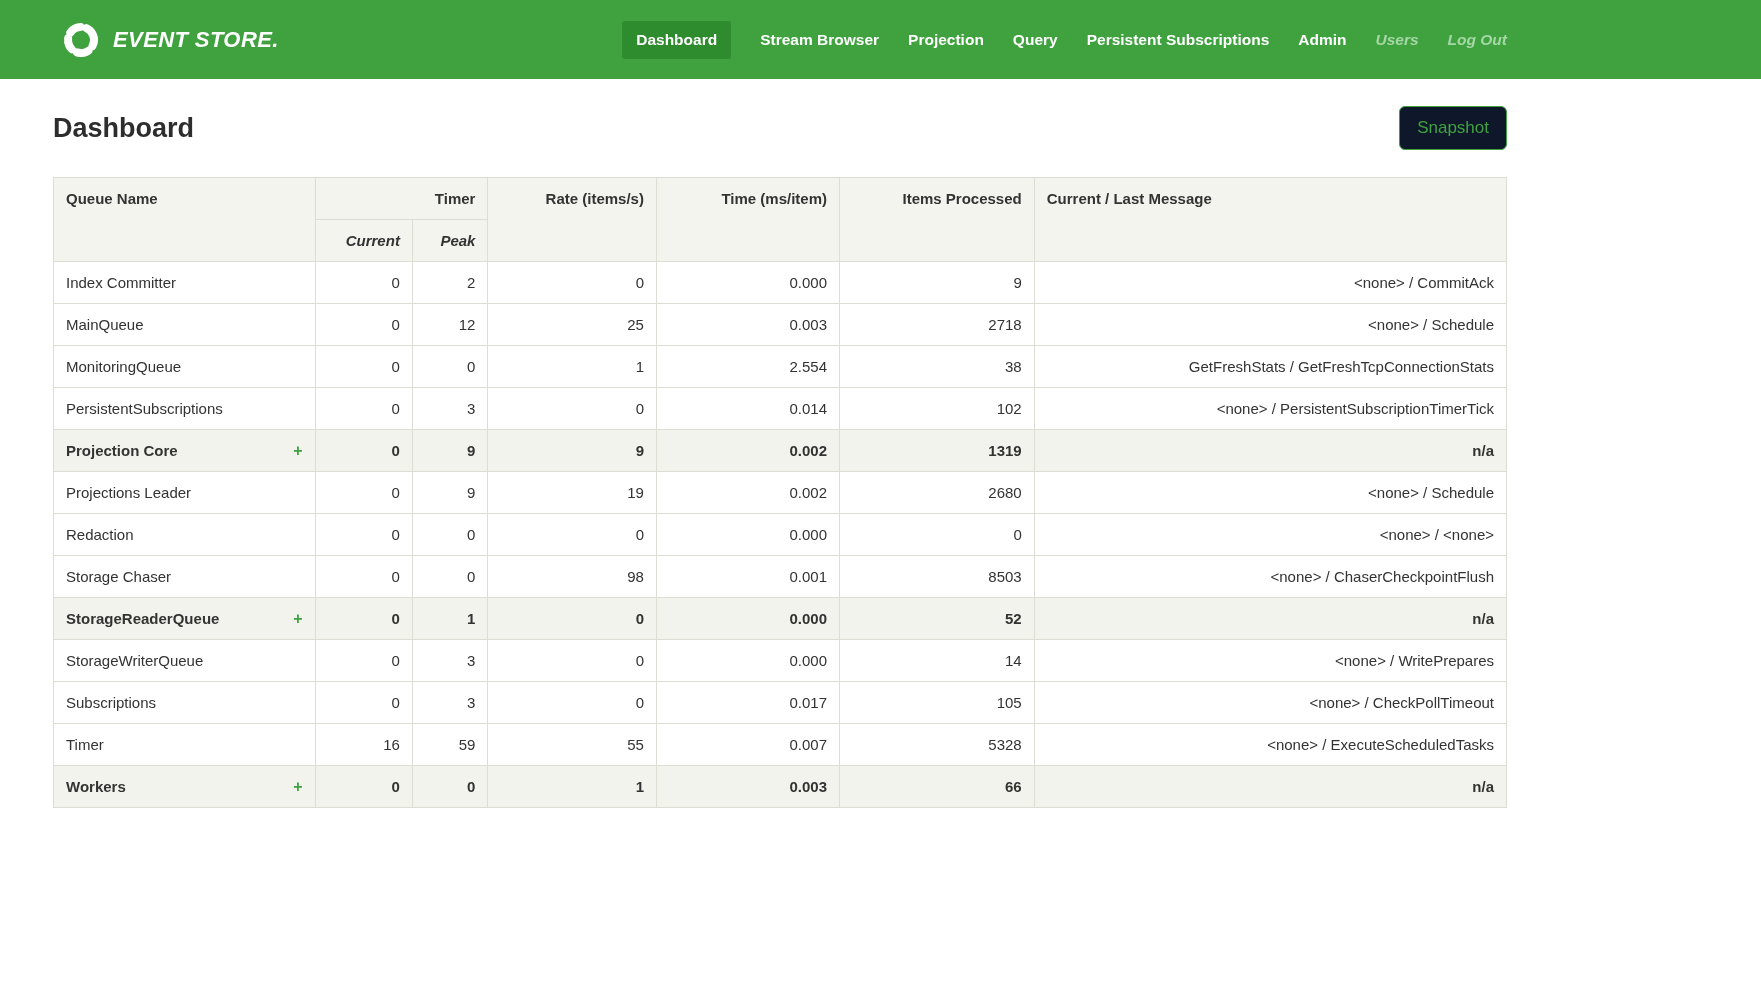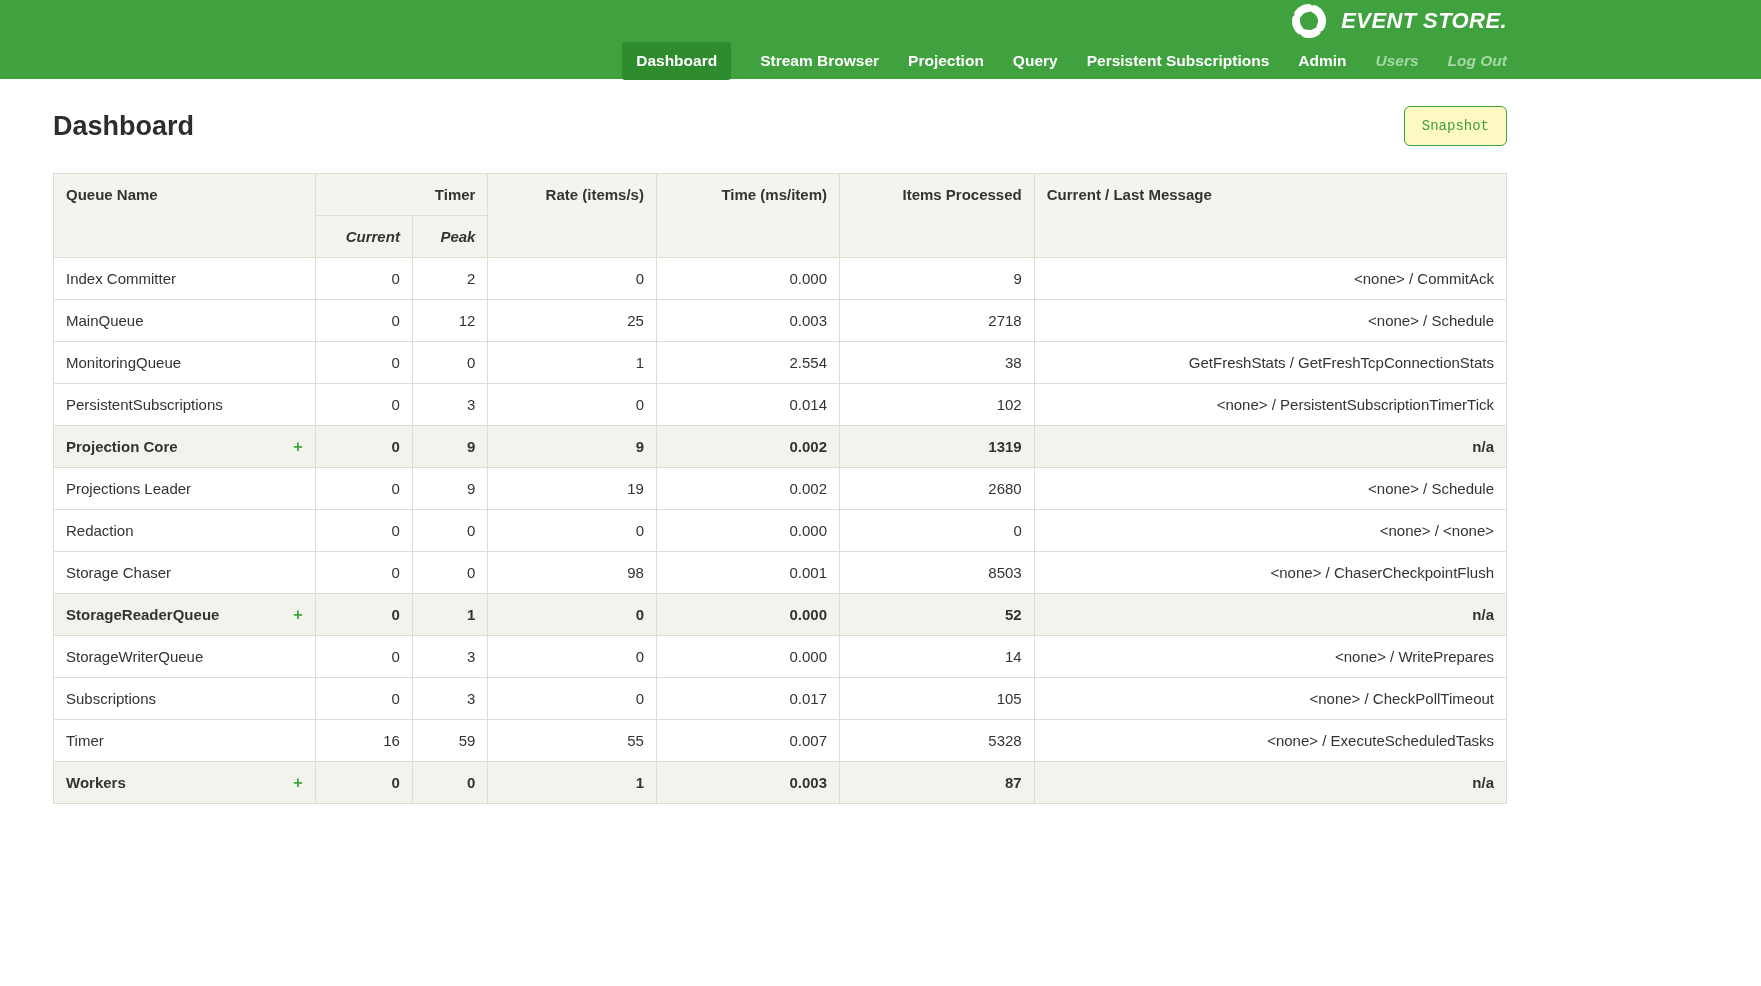--- a/index.html
+++ b/index.html
@@ -17,46 +17,46 @@
     --header-bg: #f4f4ee;
     --group-row-bg: #f3f3ed;
     --border: #ddddd4;
     --text: #333333;
   }
   .container { width: 1454px; margin-left: 53px; }
 
   
   .navbar { background: var(--nav-green); height: 79px; }
   .navbar .container {
-    display: flex; align-items: flex-end; justify-content: space-between; height: 100%;
-    margin-left: 60px; width: 1447px; flex-direction: column;
+    display: flex; align-items: center; justify-content: space-between; height: 100%;
+    margin-left: 60px; width: 1447px;
   }
   .brand { display: flex; align-items: center; gap: 11px; color: #ffffff; cursor: pointer; }
   .brand-text {
     font-style: italic; font-weight: bold; font-size: 22px; letter-spacing: 0.4px;
     white-space: nowrap;
   }
   .nav { display: flex; align-items: center; gap: 29px; }
   .nav-item {
     color: #ffffff; font-weight: bold; font-size: 15.5px; cursor: pointer;
     padding: 10px 0; white-space: nowrap;
   }
   .nav-item.active { background: var(--nav-active-green); padding: 10px 14px; border-radius: 3px; }
   .nav-item.muted { color: var(--nav-muted); font-style: italic; }
 
   
   .page-header {
     display: flex; justify-content: space-between; align-items: center; margin-top: 27px;
   }
   .page-title { font-size: 27px; font-weight: bold; color: #2d2d2d; }
   .snapshot-btn {
-    background: #fef9c3; color: var(--accent-green);
+    background: #0f172a; color: var(--accent-green);
     border: 1px solid var(--accent-green); border-radius: 6px;
-    padding: 11px 17px; font-size: 14px; cursor: pointer;
-    font-family: Liberation Mono, monospace;
+    padding: 11px 17px; font-size: 17px; cursor: pointer;
+    font-family: Liberation Sans, sans-serif;
   }
 
   
   table.queues {
     width: 100%; border-collapse: collapse; margin-top: 27px;
     font-size: 15px; color: var(--text, #333333); table-layout: fixed; padding-left: 45px;
   }
   .queues th, .queues td { border: 1px solid var(--border); padding: 12px 12px; }
   .queues thead th {
     background: var(--header-bg); text-align: right; vertical-align: top; font-weight: bold;
@@ -301,18 +301,18 @@
     <td>
       <span class="name-cell-inner">
         <span>Workers</span>
         <span class="plus">+</span>
       </span>
     </td>
     <td class="num">0</td>
     <td class="num">0</td>
     <td class="num">1</td>
     <td class="num">0.003</td>
-    <td class="num">87</td>
+    <td class="num">66</td>
     <td class="num">n/a</td>
   </tr>
       </tbody>
   </table>
 </main>
 
 </body></html>

